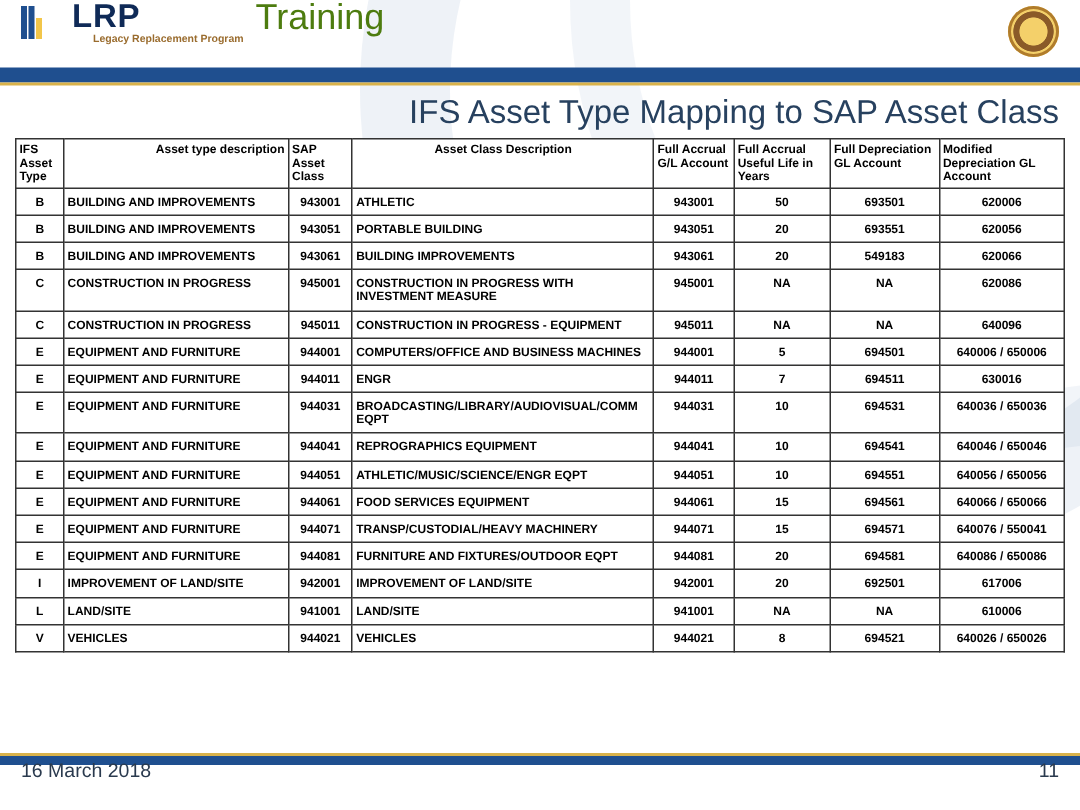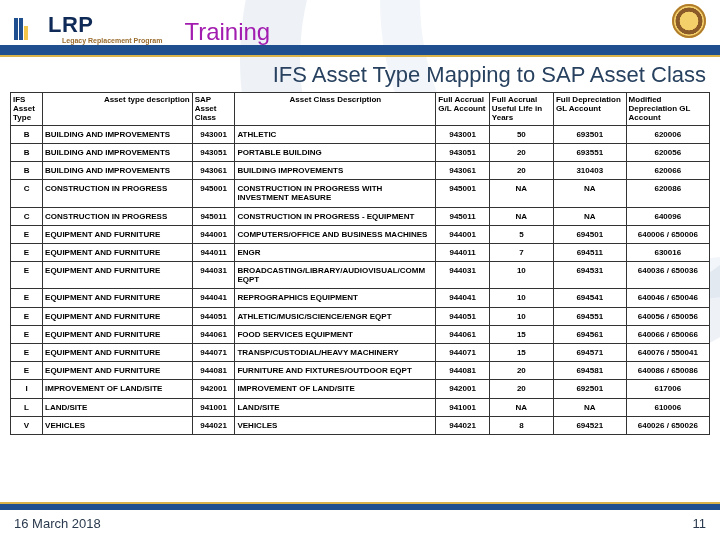--- a/index.html
+++ b/index.html
@@ -1,46 +1,46 @@
 <!DOCTYPE html>
 <html><head>
 <meta charset="utf-8">
 <style>
   html,body{margin:0;padding:0;width:720px;height:540px;font-family:Arial,Helvetica,sans-serif;background:#fff;overflow:hidden}
   .slide{position:relative;width:720px;height:540px;background:#fff}
   
   .bg-arc{position:absolute;top:-260px;left:240px;width:520px;height:520px;border:60px solid rgba(90,130,180,.10);border-right-color:rgba(90,130,180,.0);border-top-color:rgba(90,130,180,.0);border-radius:50%;transform:rotate(-20deg)}
   .bg-arc2{position:absolute;top:-300px;left:380px;width:520px;height:520px;border:40px solid rgba(90,130,180,.08);border-radius:50%}
   
-  .hdr{position:absolute;top:0;left:0;right:0;height:44px;display:flex;align-items:flex-end}
+  .hdr{position:absolute;top:0;left:0;right:0;height:44px;display:flex;align-items:flex-start}
   .logo{display:flex;align-items:center;margin-left:14px}
   .logo-mark{display:flex;gap:1px;margin-right:6px}
   .logo-mark span{width:4px;height:22px;background:#1f4f8f}
   .logo-mark span.y{background:#f2c64a;height:14px;align-self:flex-end}
   .lrp{font:700 22px/1 Arial;color:#0f2a57;letter-spacing:.5px}
   .lrp-sub{font:700 7px/1 Arial;color:#9a6c2e;margin:1px 0 0 14px;display:block}
   .title-block{margin-left:14px;display:flex;flex-direction:column}
-  .section-title{font:400 24px/1 Arial;color:#a21caf;margin-left:22px}
+  .section-title{font:400 24px/1 Arial;color:#4d7c0f;margin-left:8px}
   .seal{position:absolute;right:14px;top:4px;width:34px;height:34px;border-radius:50%;background:radial-gradient(circle at 50% 50%,#f4d06a 0 38%,#8a5a28 40% 55%,#f4d06a 57% 100%);box-shadow:inset 0 0 0 2px #b07c2c}
   .hr1{position:absolute;top:45px;left:0;right:0;height:10px;background:#1f4f8f}
   .hr1:after{content:"";position:absolute;left:0;right:0;bottom:-2px;height:2px;background:#d9b24a}
   .hdr-title{position:absolute;top:64px;left:0;right:14px;text-align:right;font:400 22px/1 Arial;color:#27415f}
   
   .tbl-wrap{position:absolute;top:92px;left:10px;right:10px}
   table{border-collapse:collapse;width:100%;table-layout:fixed}
   th,td{border:1px solid #333;font:700 8px/1.15 Arial;color:#000;padding:2px 2px;vertical-align:top;text-align:left;background:#fff}
   th{text-align:left;vertical-align:top}
   td.c,th.c{text-align:center}
   col.c0{width:30px} col.c1{width:140px} col.c2{width:40px} col.c3{width:188px}
   col.c4{width:50px} col.c5{width:60px} col.c6{width:68px} col.c7{width:78px}
   tbody tr td{padding-top:4px;padding-bottom:4px}
   
   .ftr-line{position:absolute;left:0;right:0;bottom:30px;height:6px;background:#1f4f8f}
   .ftr-line:before{content:"";position:absolute;left:0;right:0;top:-2px;height:2px;background:#d9b24a}
-  .ftr{position:absolute;left:14px;right:14px;bottom:10px;display:flex;justify-content:space-between;font:400 13px/1 Arial;color:#2a3a4e}
+  .ftr{position:absolute;left:14px;right:14px;bottom:20px;display:flex;justify-content:space-between;font:400 13px/1 Arial;color:#2a3a4e}
 </style>
 </head>
 <body>
 
 <div class="slide">
   <div class="bg-arc"></div>
   <div class="bg-arc2"></div>
 
   <div class="hdr">
     <div class="logo">
@@ -105,21 +105,21 @@
             <td class="c">693551</td>
             <td class="c">620056</td>
           </tr>
           <tr>
             <td class="c">B</td>
             <td>BUILDING AND IMPROVEMENTS</td>
             <td class="c">943061</td>
             <td>BUILDING IMPROVEMENTS</td>
             <td class="c">943061</td>
             <td class="c">20</td>
-            <td class="c">310403</td>
+            <td class="c">549183</td>
             <td class="c">620066</td>
           </tr>
           <tr>
             <td class="c">C</td>
             <td>CONSTRUCTION IN PROGRESS</td>
             <td class="c">945001</td>
             <td>CONSTRUCTION IN PROGRESS WITH INVESTMENT MEASURE</td>
             <td class="c">945001</td>
             <td class="c">NA</td>
             <td class="c">NA</td>

